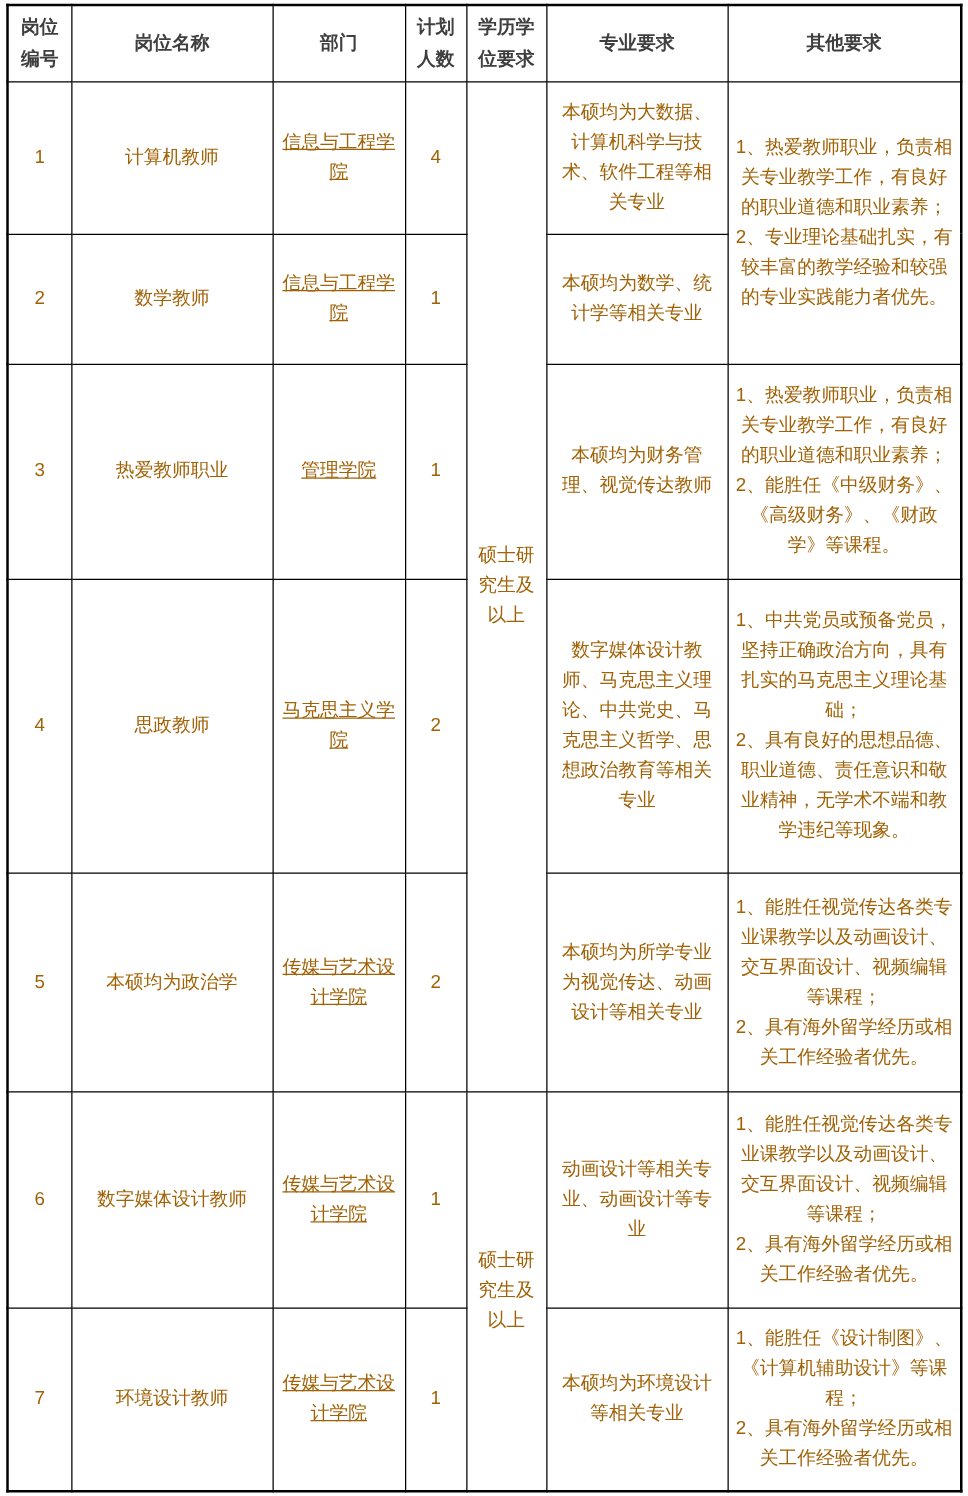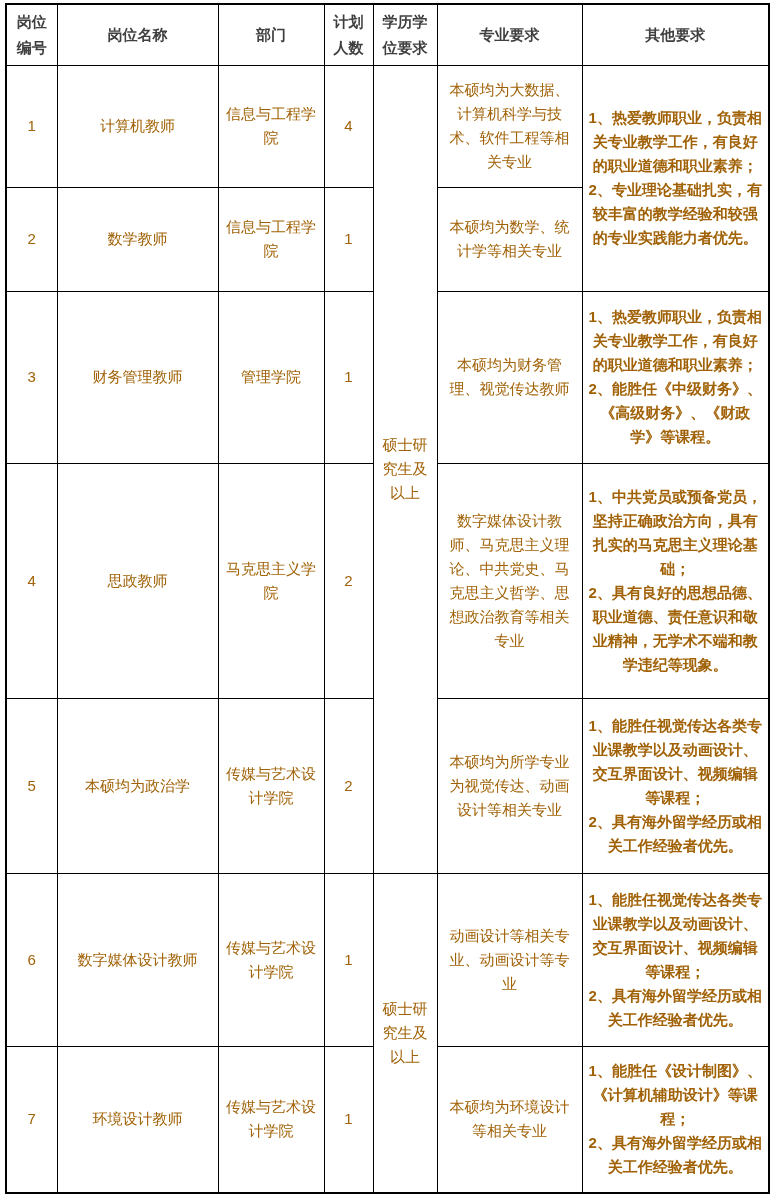--- a/index.html
+++ b/index.html
@@ -30,23 +30,23 @@
     word-break: break-all;
     overflow: hidden;
   }
   th {
     font-weight: 700;
     color: #3f3f3f;
     line-height: 26px;
     padding: 2px 4px;
   }
   td.no-cell, td.count-cell { padding: 2px 2px; }
-  td.dept-cell { padding: 2px 7px; }
+  td.dept-cell { padding: 2px 7px; text-decoration: underline; }
   td.major-cell { padding: 2px 10px; }
-  td.other-cell { padding: 2px 6px; font-weight: bold; }
+  td.other-cell { padding: 2px 6px; }
   
   tr.hdr   { height: 61px; }
   tr.r1    { height: 122px; }
   tr.r2    { height: 104px; }
   tr.r3    { height: 172px; }
   tr.r4    { height: 235px; }
   tr.r5    { height: 175px; }
   tr.r6    { height: 173px; }
   tr.r7    { height: 147px; }
 </style>
@@ -87,21 +87,21 @@
     </tr>
     <tr class="r2">
       <td class="no-cell">2</td>
       <td>数学教师</td>
       <td class="dept-cell">信息与工程学院</td>
       <td class="count-cell">1</td>
       <td class="major-cell">本硕均为数学、统计学等相关专业</td>
     </tr>
     <tr class="r3">
       <td class="no-cell">3</td>
-      <td>财务管理教师</td>
+      <td>热爱教师职业</td>
       <td class="dept-cell">管理学院</td>
       <td class="count-cell">1</td>
       <td class="major-cell">本硕均为财务管理、视觉传达教师</td>
       <td class="other-cell">1、热爱教师职业，负责相关专业教学工作，有良好的职业道德和职业素养；
 2、能胜任《中级财务》、《高级财务》、《财政学》等课程。</td>
     </tr>
     <tr class="r4">
       <td class="no-cell">4</td>
       <td>思政教师</td>
       <td class="dept-cell">马克思主义学院</td>

